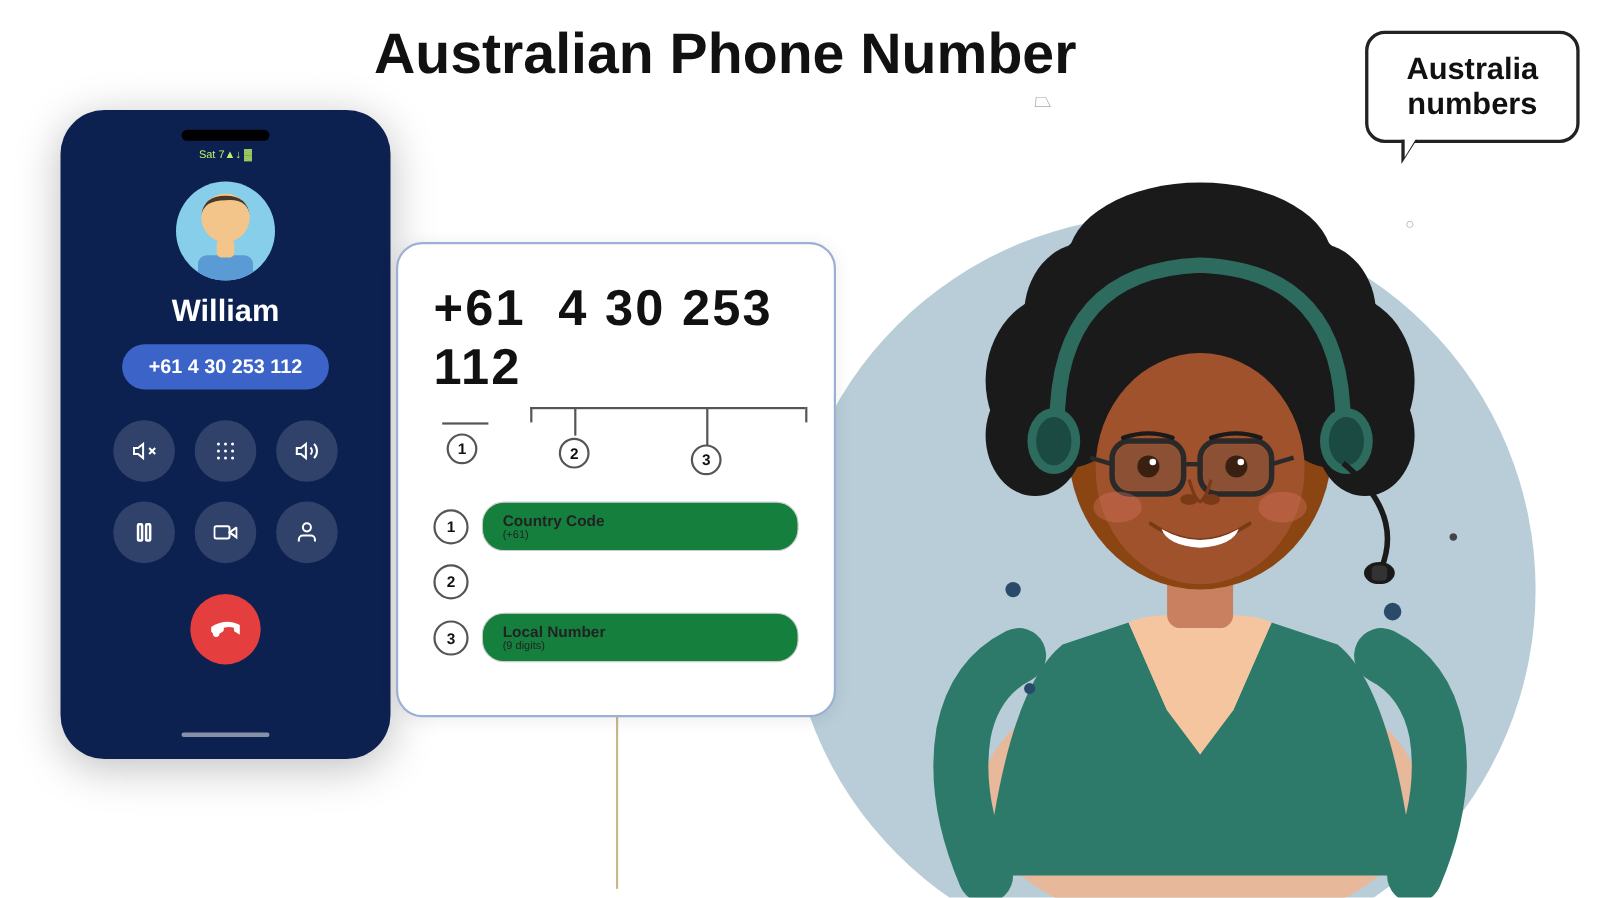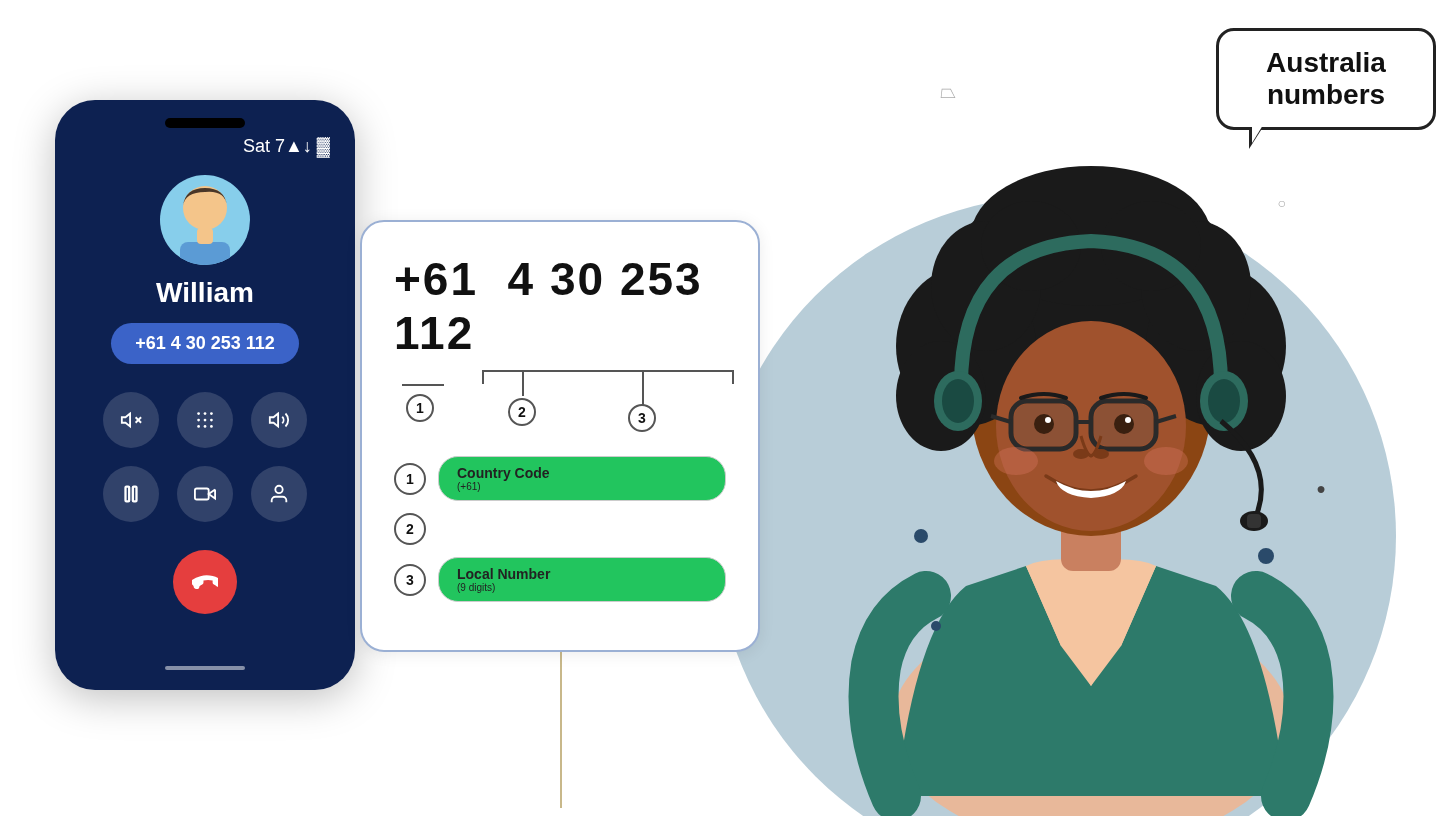--- a/index.html
+++ b/index.html
@@ -31,21 +31,21 @@
       right: 20px;
       background: #fff;
       border: 3px solid #222;
       border-radius: 18px;
       padding: 16px 22px;
       font-size: 28px;
       font-weight: 900;
       color: #111;
       text-align: center;
       z-index: 20;
-      width: 220px;
+      width: 195px;
     }
     .speech-bubble::after {
       content: '';
       position: absolute;
       bottom: -22px;
       left: 30px;
       border-width: 22px 14px 0 0;
       border-style: solid;
       border-color: #222 transparent transparent transparent;
     }
@@ -103,23 +103,23 @@
     .phone-notch {
       width: 80px;
       height: 10px;
       background: #000;
       border-radius: 5px;
       margin-bottom: 8px;
     }
     .phone-status {
       width: 90%;
       display: flex;
-      justify-content: flex-end;
-      color: #ffffff;
-      font-size: 18px;
+      justify-content: center;
+      color: #bef264;
+      font-size: 10px;
       padding: 0 10px;
       margin-bottom: 18px;
     }
     .phone-avatar {
       width: 90px;
       height: 90px;
       border-radius: 50%;
       background: #87ceeb;
       margin-bottom: 12px;
       overflow: hidden;
@@ -233,21 +233,21 @@
       display: flex;
       align-items: center;
       justify-content: center;
       font-size: 14px;
       font-weight: 700;
       color: #111;
       flex-shrink: 0;
       margin-right: 12px;
     }
     .legend-pill {
-      background: #22c55e;
+      background: #15803d;
       border: 1.5px solid #ccc;
       border-radius: 20px;
       padding: 8px 18px;
       font-size: 14px;
       font-weight: 600;
       color: #222;
       flex: 1;
     }
     .legend-pill span {
       display: block;
@@ -285,20 +285,21 @@
     }
   </style>
 </head>
 <body>
 
 <div class="bg-circle"></div>
 
 <div class="blue-blob"></div>
 
 <div class="title">
+  <div>Australian Phone Number</div>
 </div>
 
 <div class="speech-bubble">Australia numbers</div>
 
 <div class="deco" style="right:420px; top:180px; font-size:28px; color:#aaa;">♡</div>
 <div class="deco" style="right:280px; top:290px; font-size:20px; color:#888;">=</div>
 <div class="deco" style="right:370px; top:360px; font-size:20px; color:#777;">⟨</div>
 <div class="deco" style="right:170px; top:195px; font-size:14px; color:#aaa;">○</div>
 <div class="deco" style="right:500px; top:80px; font-size:20px; color:#aaa;">⏢</div>
 <div class="deco" style="right:130px; top:480px; font-size:16px; color:#444;">●</div>

